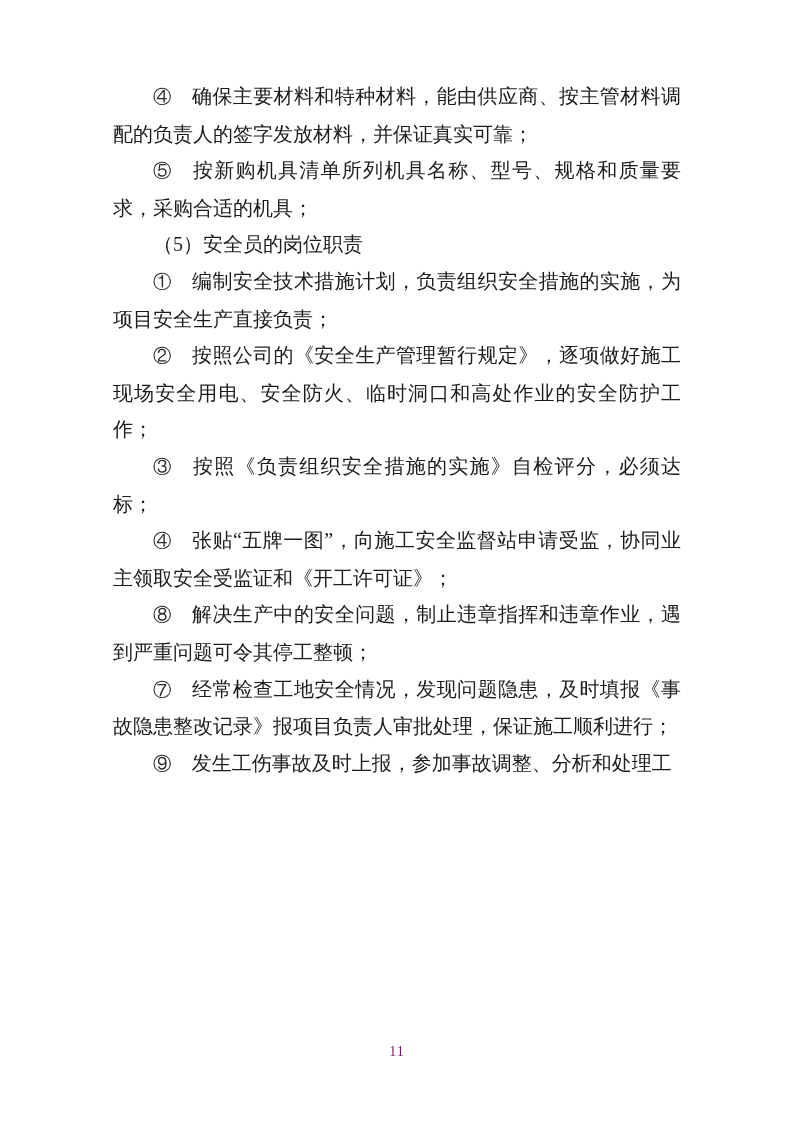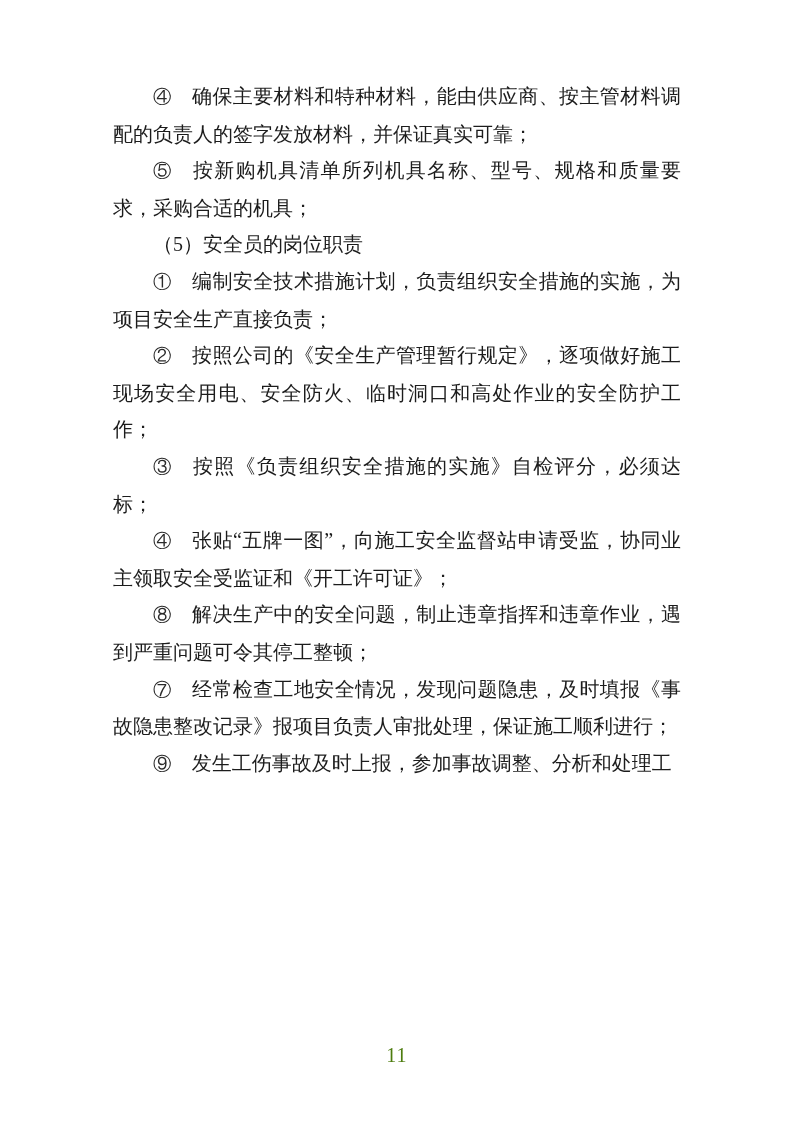--- a/index.html
+++ b/index.html
@@ -38,22 +38,22 @@
   }
   .heading {
     text-align: left;
   }
   .page-number {
     position: absolute;
     left: 0;
     right: 0;
     top: 1044px;
     text-align: center;
-    font-size: 20px;
-    color: #4d7c0f;
+    font-size: 14px;
+    color: #701a75;
     letter-spacing: 1px;
   }
 </style>
 </head>
 <body>
 
 <div class="page">
   <div class="content">
       <p class="para"><span class="marker">④</span><span>确保主要材料和特种材料，能由供应商、按主管材料调配的负责人的签字发放材料，并保证真实可靠；</span></p>
       <p class="para"><span class="marker">⑤</span><span>按新购机具清单所列机具名称、型号、规格和质量要求，采购合适的机具；</span></p>

